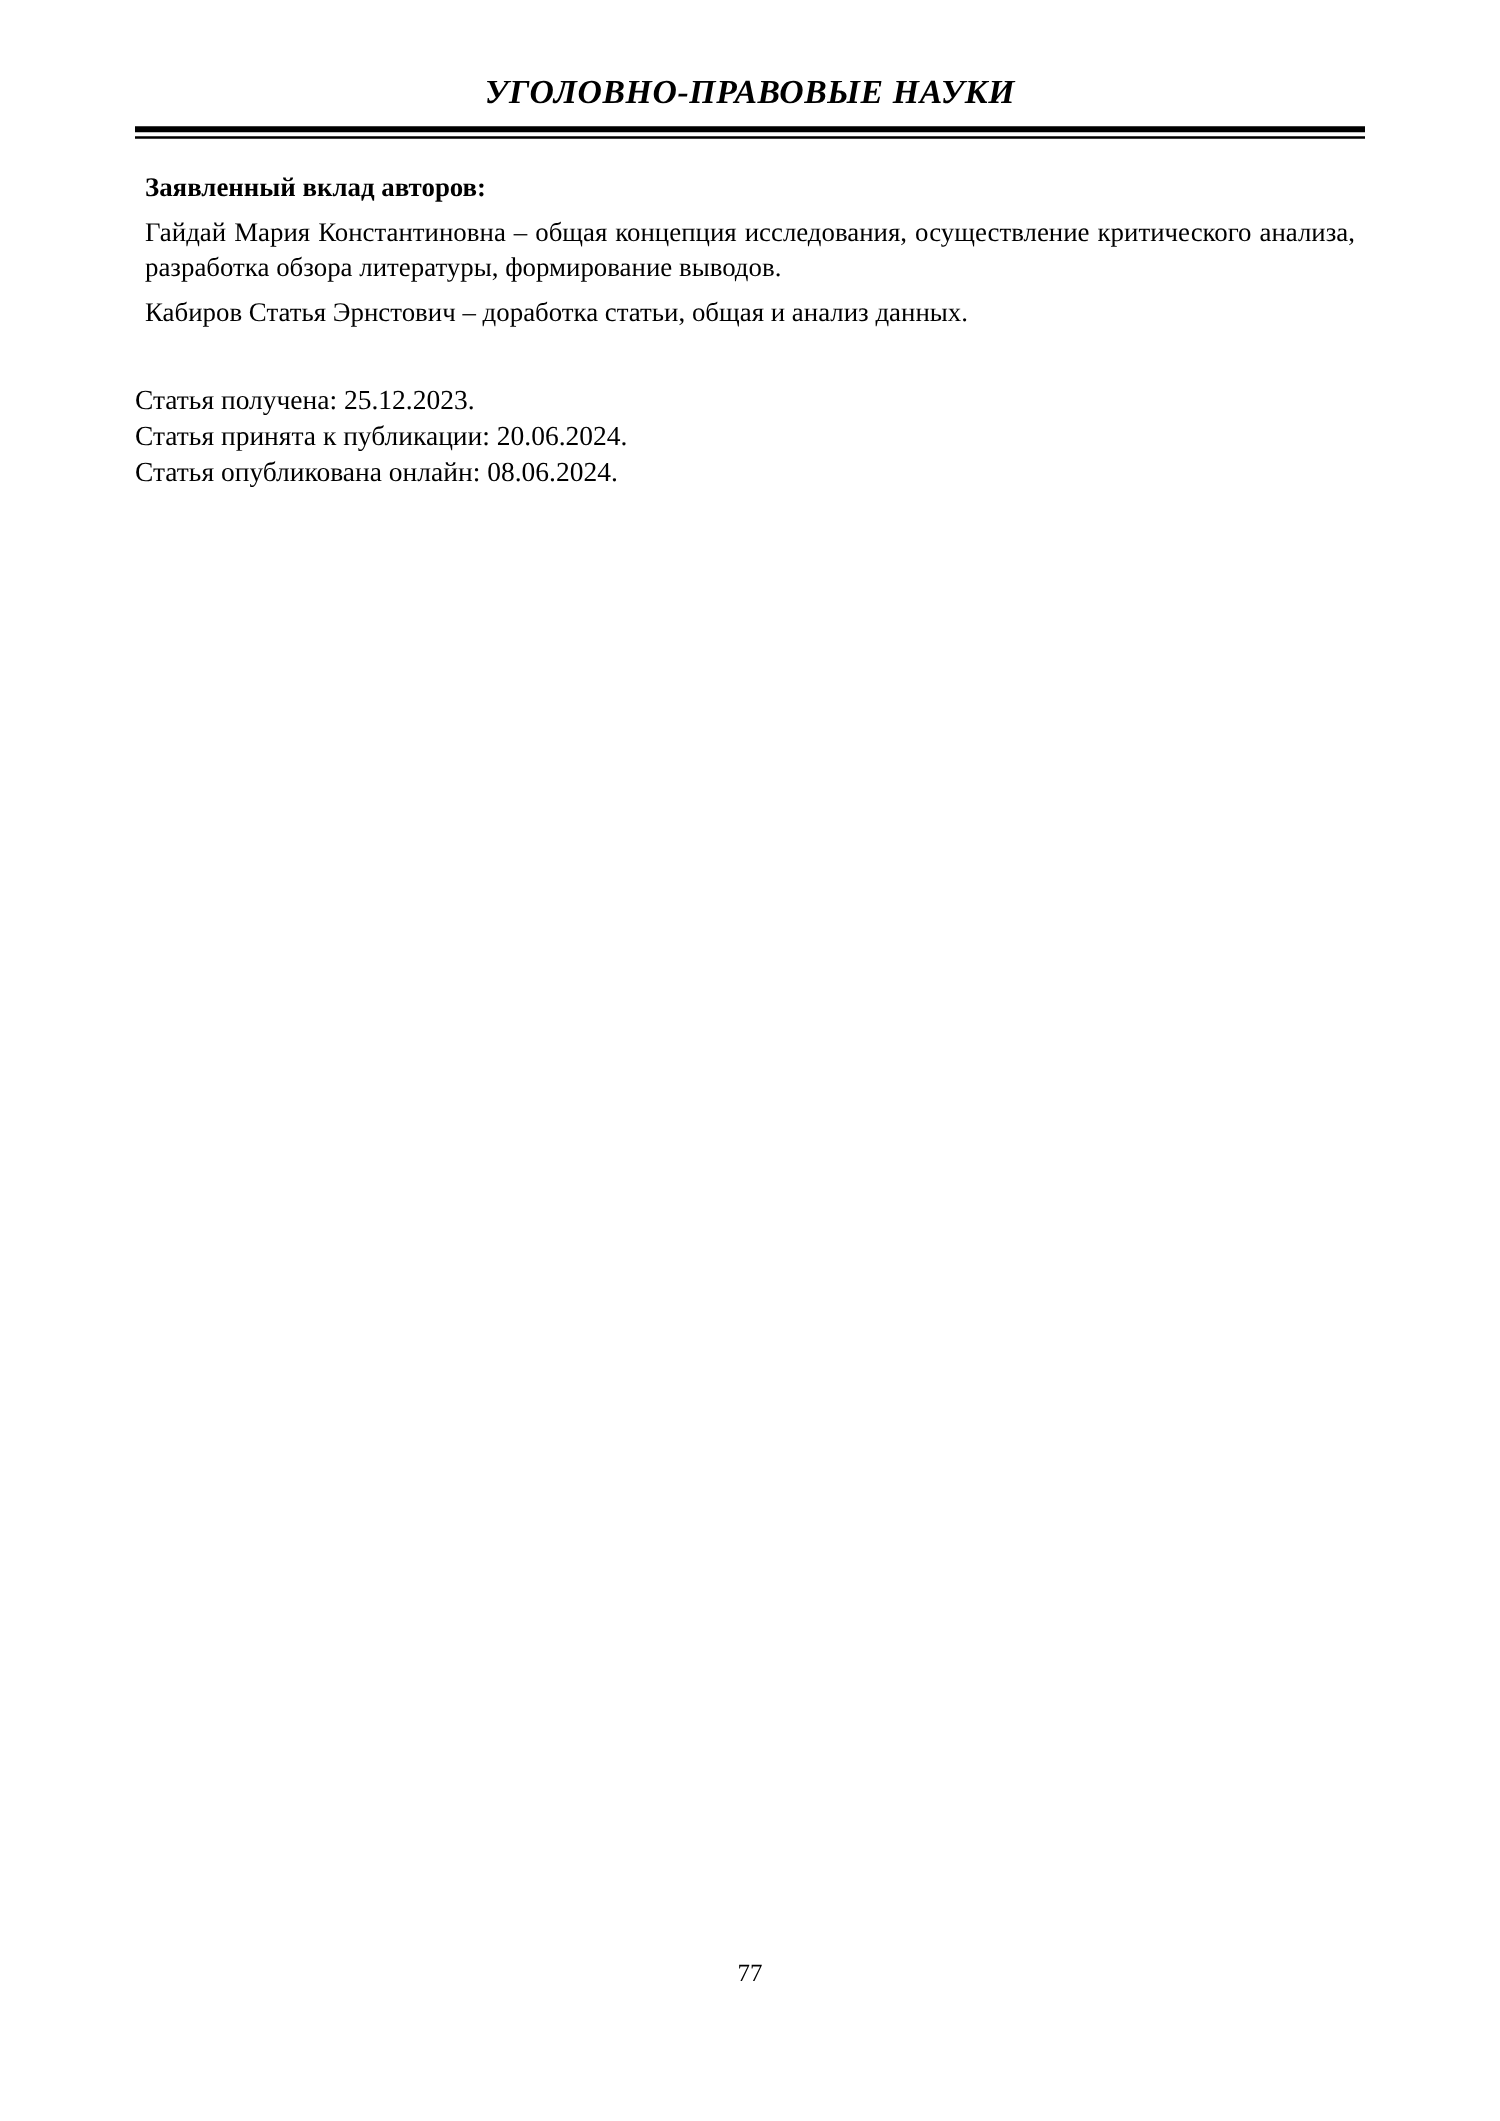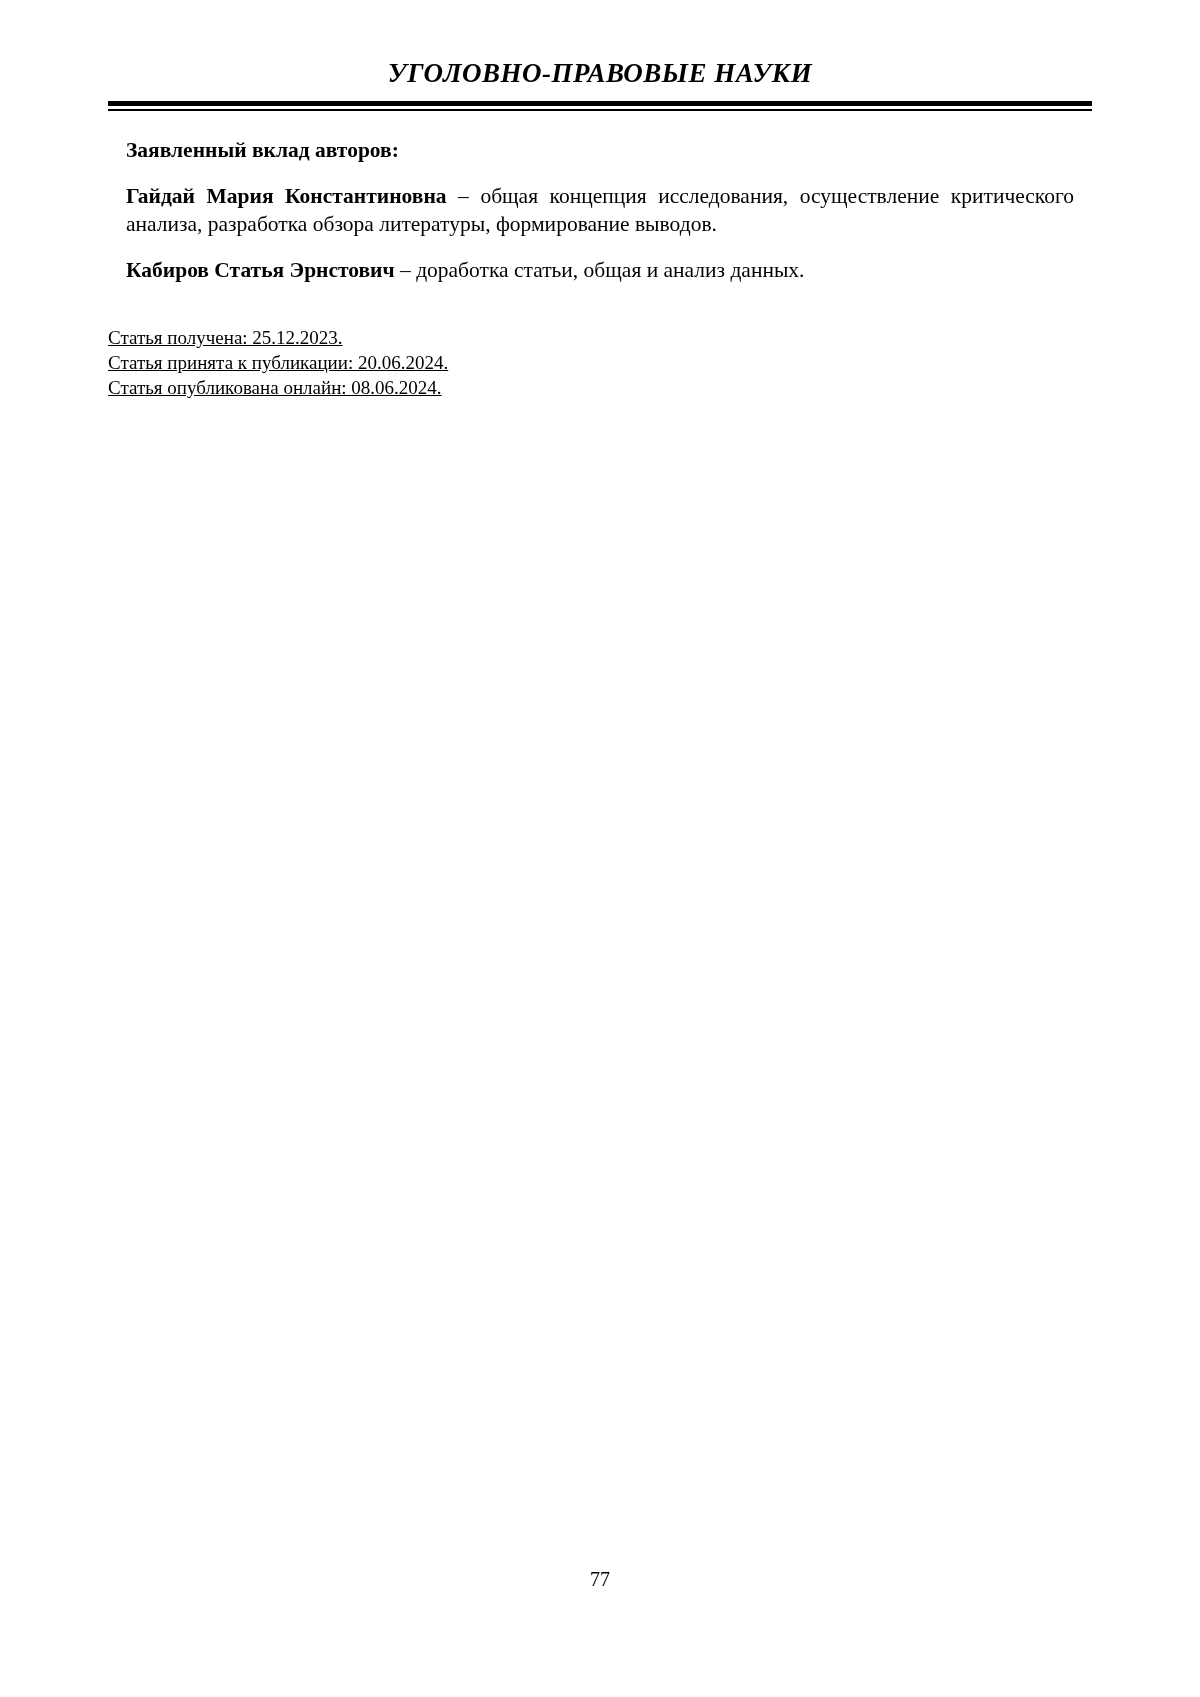--- a/index.html
+++ b/index.html
@@ -48,33 +48,32 @@
     height: 2px;
     background: #000000;
   }
   .body-block {
     margin-top: 26px;
     font-size: 21.5px;
     line-height: 1.30;
     text-align: justify;
   }
   .body-block p {
-    margin: 18px;
+    margin: 8px;
   }
   .heading-bold {
     font-weight: bold;
   }
   .name-bold {
-    font-weight: bold;
+    font-weight: normal;
   }
   .dates-block {
     margin-top: 40px;
-    font-size: 19px;
+    font-size: 22px;
     line-height: 1.32;
-    text-decoration: underline;
   }
   .dates-block p {
     margin: 0;
   }
   .page-number {
     position: absolute;
     left: 0;
     right: 0;
     top: 1568px;
     text-align: center;

